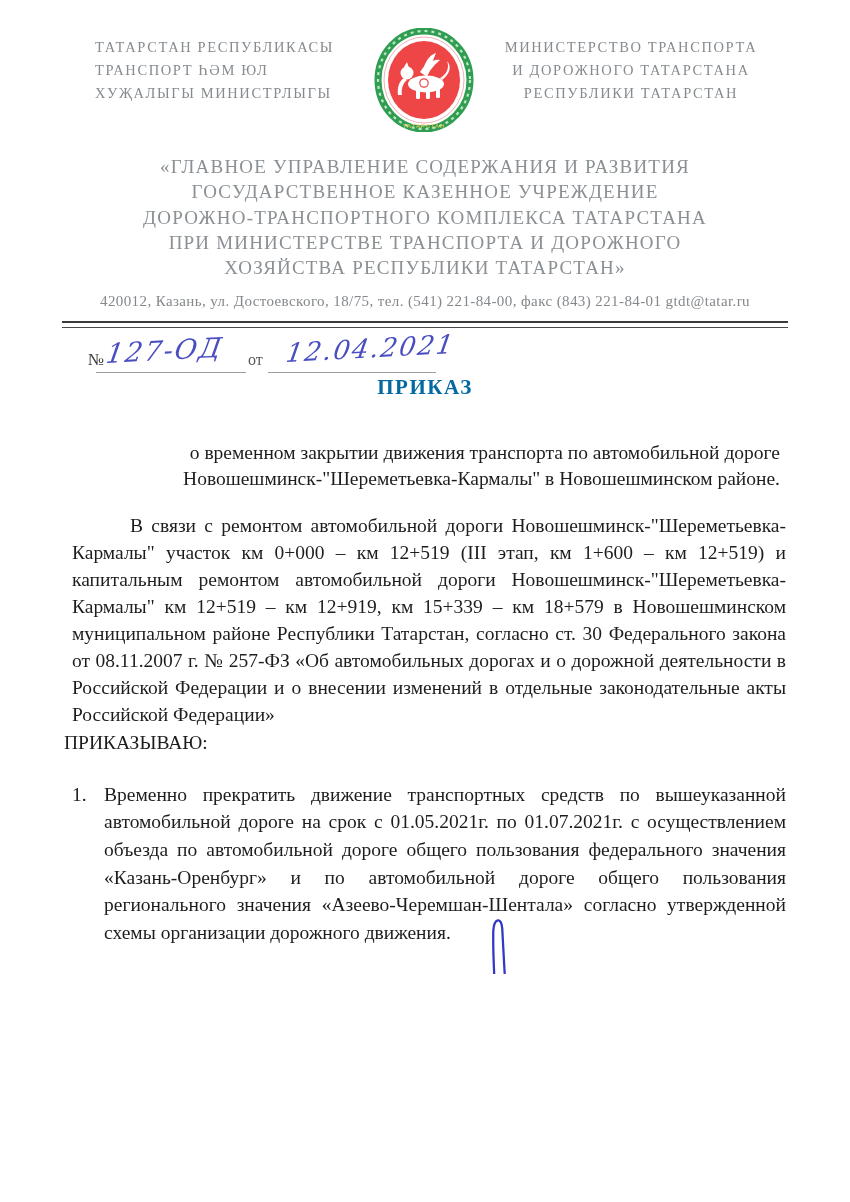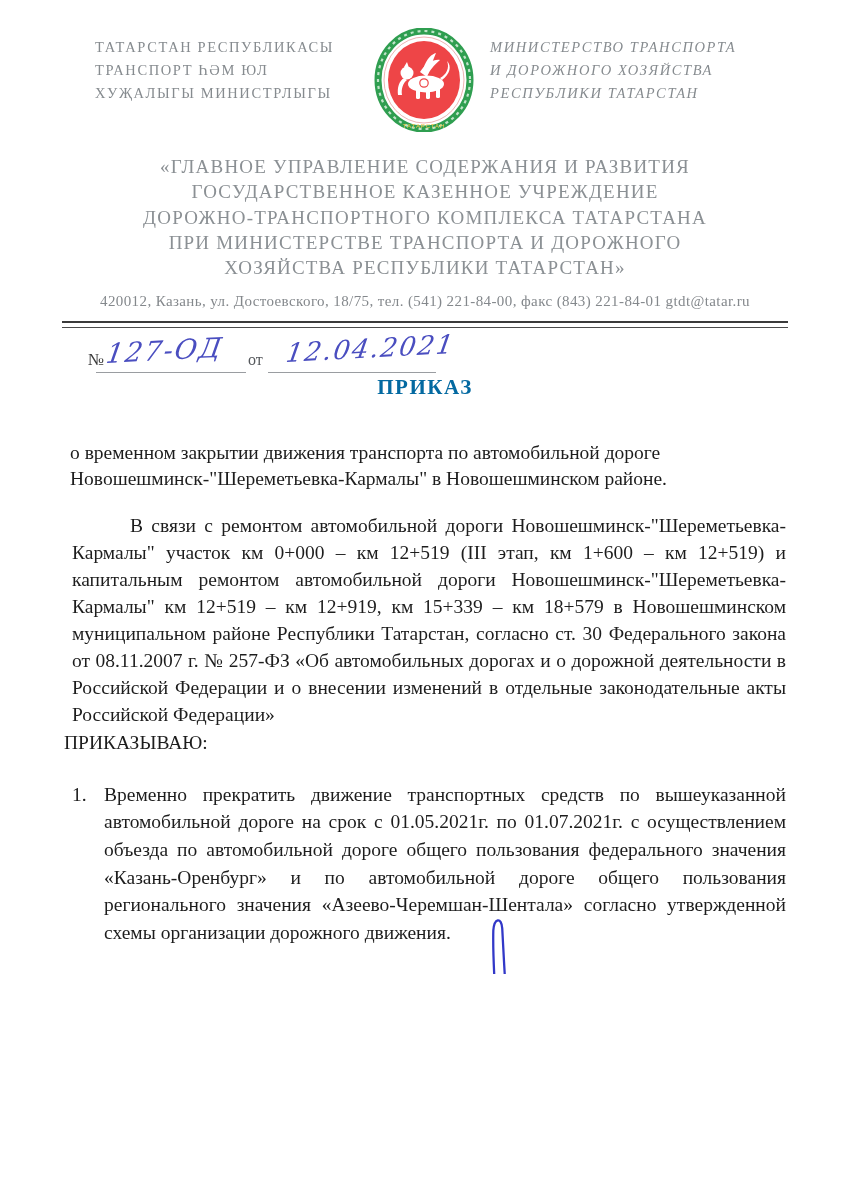--- a/index.html
+++ b/index.html
@@ -19,21 +19,21 @@
     padding:26px 78px 0 95px;
   }
   .org-lang{
     color:#868b8f;
     font-size:14.5px;
     letter-spacing:1.6px;
     line-height:1.6;
     padding-top:10px;
   }
   .org-lang.left{width:262px;text-align:left;}
-  .org-lang.right{width:282px;text-align:left;font-style:italic;}
+  .org-lang.right{width:282px;text-align:center;}
   .emblem-wrap{width:100px;height:104px;flex:0 0 auto;margin-top:2px;}
   .org-title{
     margin-top:22px;
     text-align:center;
     color:#8b9094;
     font-size:19px;
     letter-spacing:1.2px;
     line-height:1.33;
   }
   .contact-line{
@@ -76,21 +76,21 @@
   .order-title{
     margin-top:-4px;
     text-align:center;
     font-weight:bold;
     font-size:21px;
     letter-spacing:1.5px;
     color:#0369a1;
   }
   .subject{
     margin:40px 70px 0 70px;
-    text-align:left;
+    text-align:right;
     font-size:19.5px;
     line-height:1.32;
     color:#1d1d1d;
   }
   .intro{
     margin:20px 64px 0 72px;
     font-size:19.5px;
     line-height:1.39;
     text-align:justify;
     text-indent:58px;
@@ -167,21 +167,21 @@
           <path d="M68,52 C76,46 78,38 73,33 C76,40 72,47 66,50 Z"></path>
         </g>
         <circle cx="50" cy="55" r="4.2" fill="#ffffff" stroke="#ee4547" stroke-width="1.2"></circle>
 
         <text x="50" y="100" text-anchor="middle" font-size="6.2" letter-spacing="0.8" fill="#f2c94c" font-family="Liberation Sans, sans-serif">ТАТАРСТАН</text>
       </svg>
     </div>
 
     <div class="org-lang right">
       <div>МИНИСТЕРСТВО ТРАНСПОРТА</div>
-      <div>И ДОРОЖНОГО ХОЗЯЙСТВА</div>
+      <div>И ДОРОЖНОГО ТАТАРСТАНА</div>
       <div>РЕСПУБЛИКИ ТАТАРСТАН</div>
     </div>
   </div>
 
   <div class="org-title">
     <div>«ГЛАВНОЕ УПРАВЛЕНИЕ СОДЕРЖАНИЯ И РАЗВИТИЯ</div>
     <div>ГОСУДАРСТВЕННОЕ КАЗЕННОЕ УЧРЕЖДЕНИЕ</div>
     <div>ДОРОЖНО-ТРАНСПОРТНОГО КОМПЛЕКСА ТАТАРСТАНА</div>
     <div>ПРИ МИНИСТЕРСТВЕ ТРАНСПОРТА И ДОРОЖНОГО</div>
     <div>ХОЗЯЙСТВА РЕСПУБЛИКИ ТАТАРСТАН»</div>

